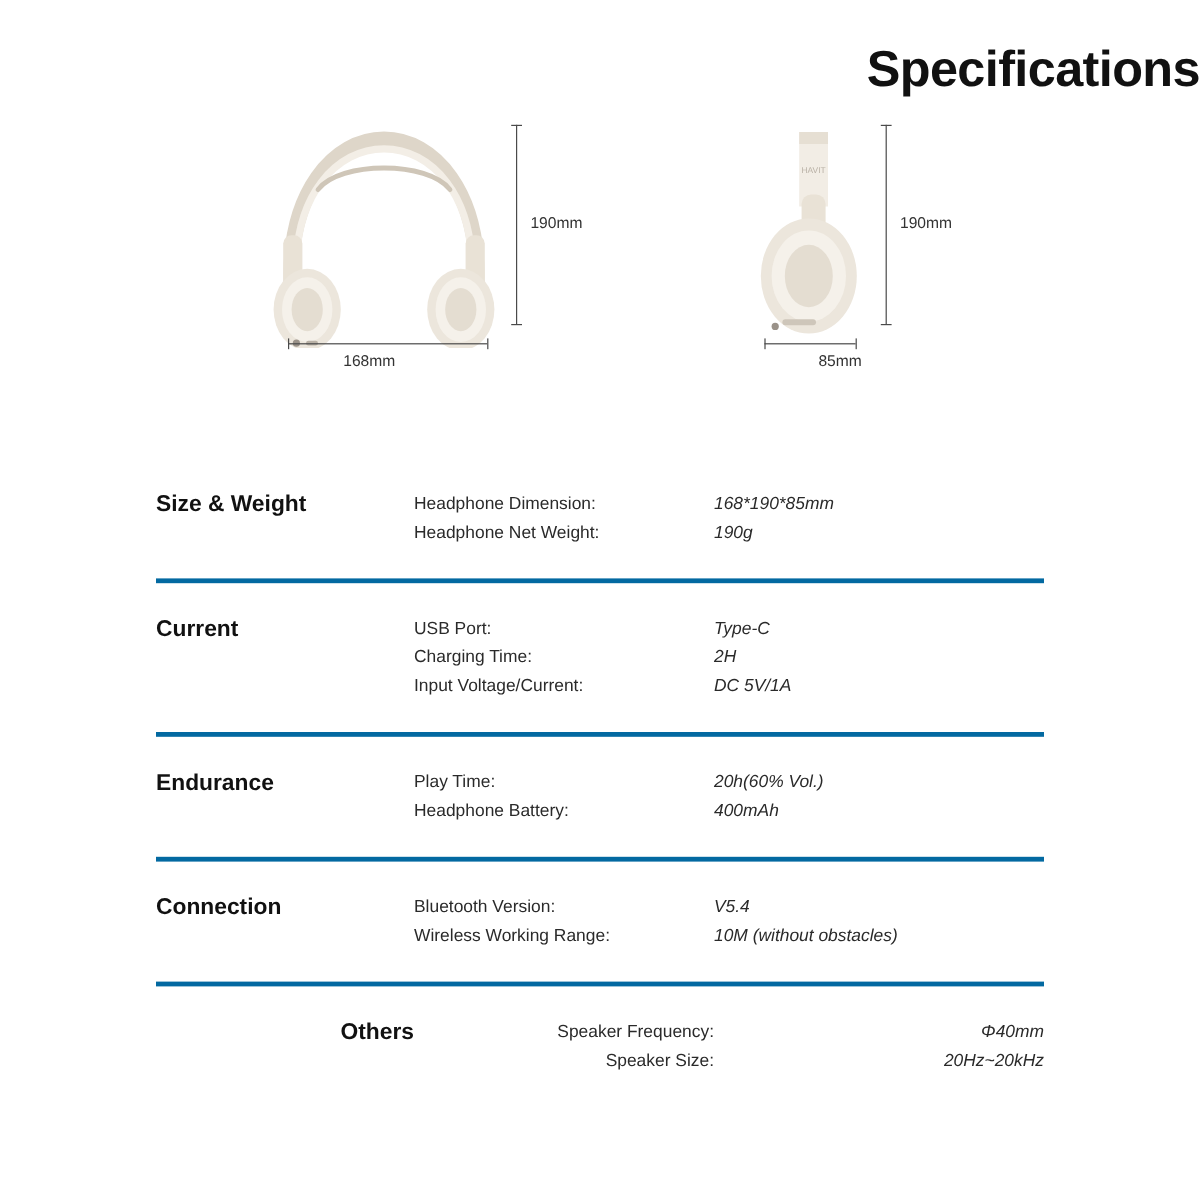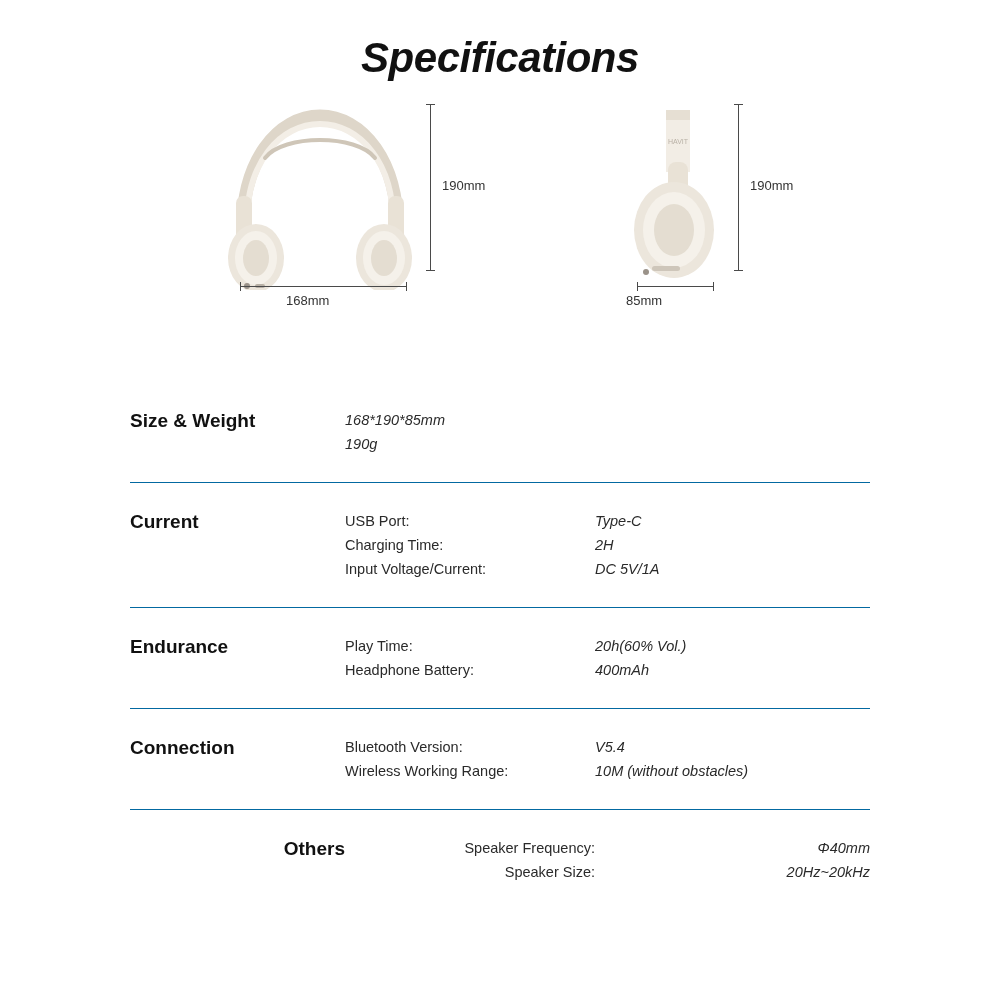--- a/index.html
+++ b/index.html
@@ -12,27 +12,26 @@
     font-family: "Liberation Sans", sans-serif;
     color: #1b1b1b;
   }
   .page {
     position: relative;
     width: 1000px;
     height: 1000px;
     overflow: hidden;
   }
   .title {
-    text-align: center;
+    text-align: right;
     font-size: 42px;
     font-weight: bold;
     letter-spacing: -0.5px;
     margin: 34px 0 0 0;
     color: #111111;
-    font-style: italic;
   }
 
   
   .diagram {
     position: relative;
     width: 836px;
     height: 240px;
     margin-top: 18px;
     text-decoration: underline;
   }
@@ -82,21 +81,21 @@
 
   
   .specs {
     margin: 42px 130px 0 130px;
     width: 740px;
   }
   .spec-row {
     display: flex;
     align-items: flex-start;
     padding: 26px 0 26px 0;
-    border-bottom: 1px solid #0369a1;
+    border-bottom: 4px solid #0369a1;
     min-height: 100px;
   }
   .spec-row.last { border-bottom: none; text-align: right; }
   .spec-cat {
     width: 215px;
     font-size: 19px;
     font-weight: bold;
     color: #111111;
     padding-top: 2px;
   }
@@ -171,29 +170,33 @@
     <div class="dim-label" style="left:286px; top:193px;">168mm</div>
 
     <div class="vline" style="left:738px; top:4px; height:166px;"></div>
     <div class="cap-h" style="left:734px; top:4px;"></div>
     <div class="cap-h" style="left:734px; top:170px;"></div>
     <div class="dim-label" style="left:750px; top:78px;">190mm</div>
 
     <div class="hline" style="left:637px; top:186px; width:76px;"></div>
     <div class="cap-v" style="left:637px; top:182px;"></div>
     <div class="cap-v" style="left:713px; top:182px;"></div>
-    <div class="dim-label" style="left:626px; top:193px;">85mm</div>
+    <div class="dim-label" style="left:682px; top:193px;">85mm</div>
 
   </div>
 
   <div class="specs">
 
     <div class="spec-row">
       <div class="spec-cat">Size &amp; Weight</div>
       <div class="spec-fields">
+        <div class="spec-keys">
+          <div class="spec-line">Headphone Dimension:</div>
+          <div class="spec-line">Headphone Net Weight:</div>
+        </div>
         <div class="spec-vals">
           <div class="spec-line">168*190*85mm</div>
           <div class="spec-line">190g</div>
         </div>
       </div>
     </div>
 
     <div class="spec-row">
       <div class="spec-cat">Current</div>
       <div class="spec-fields">

